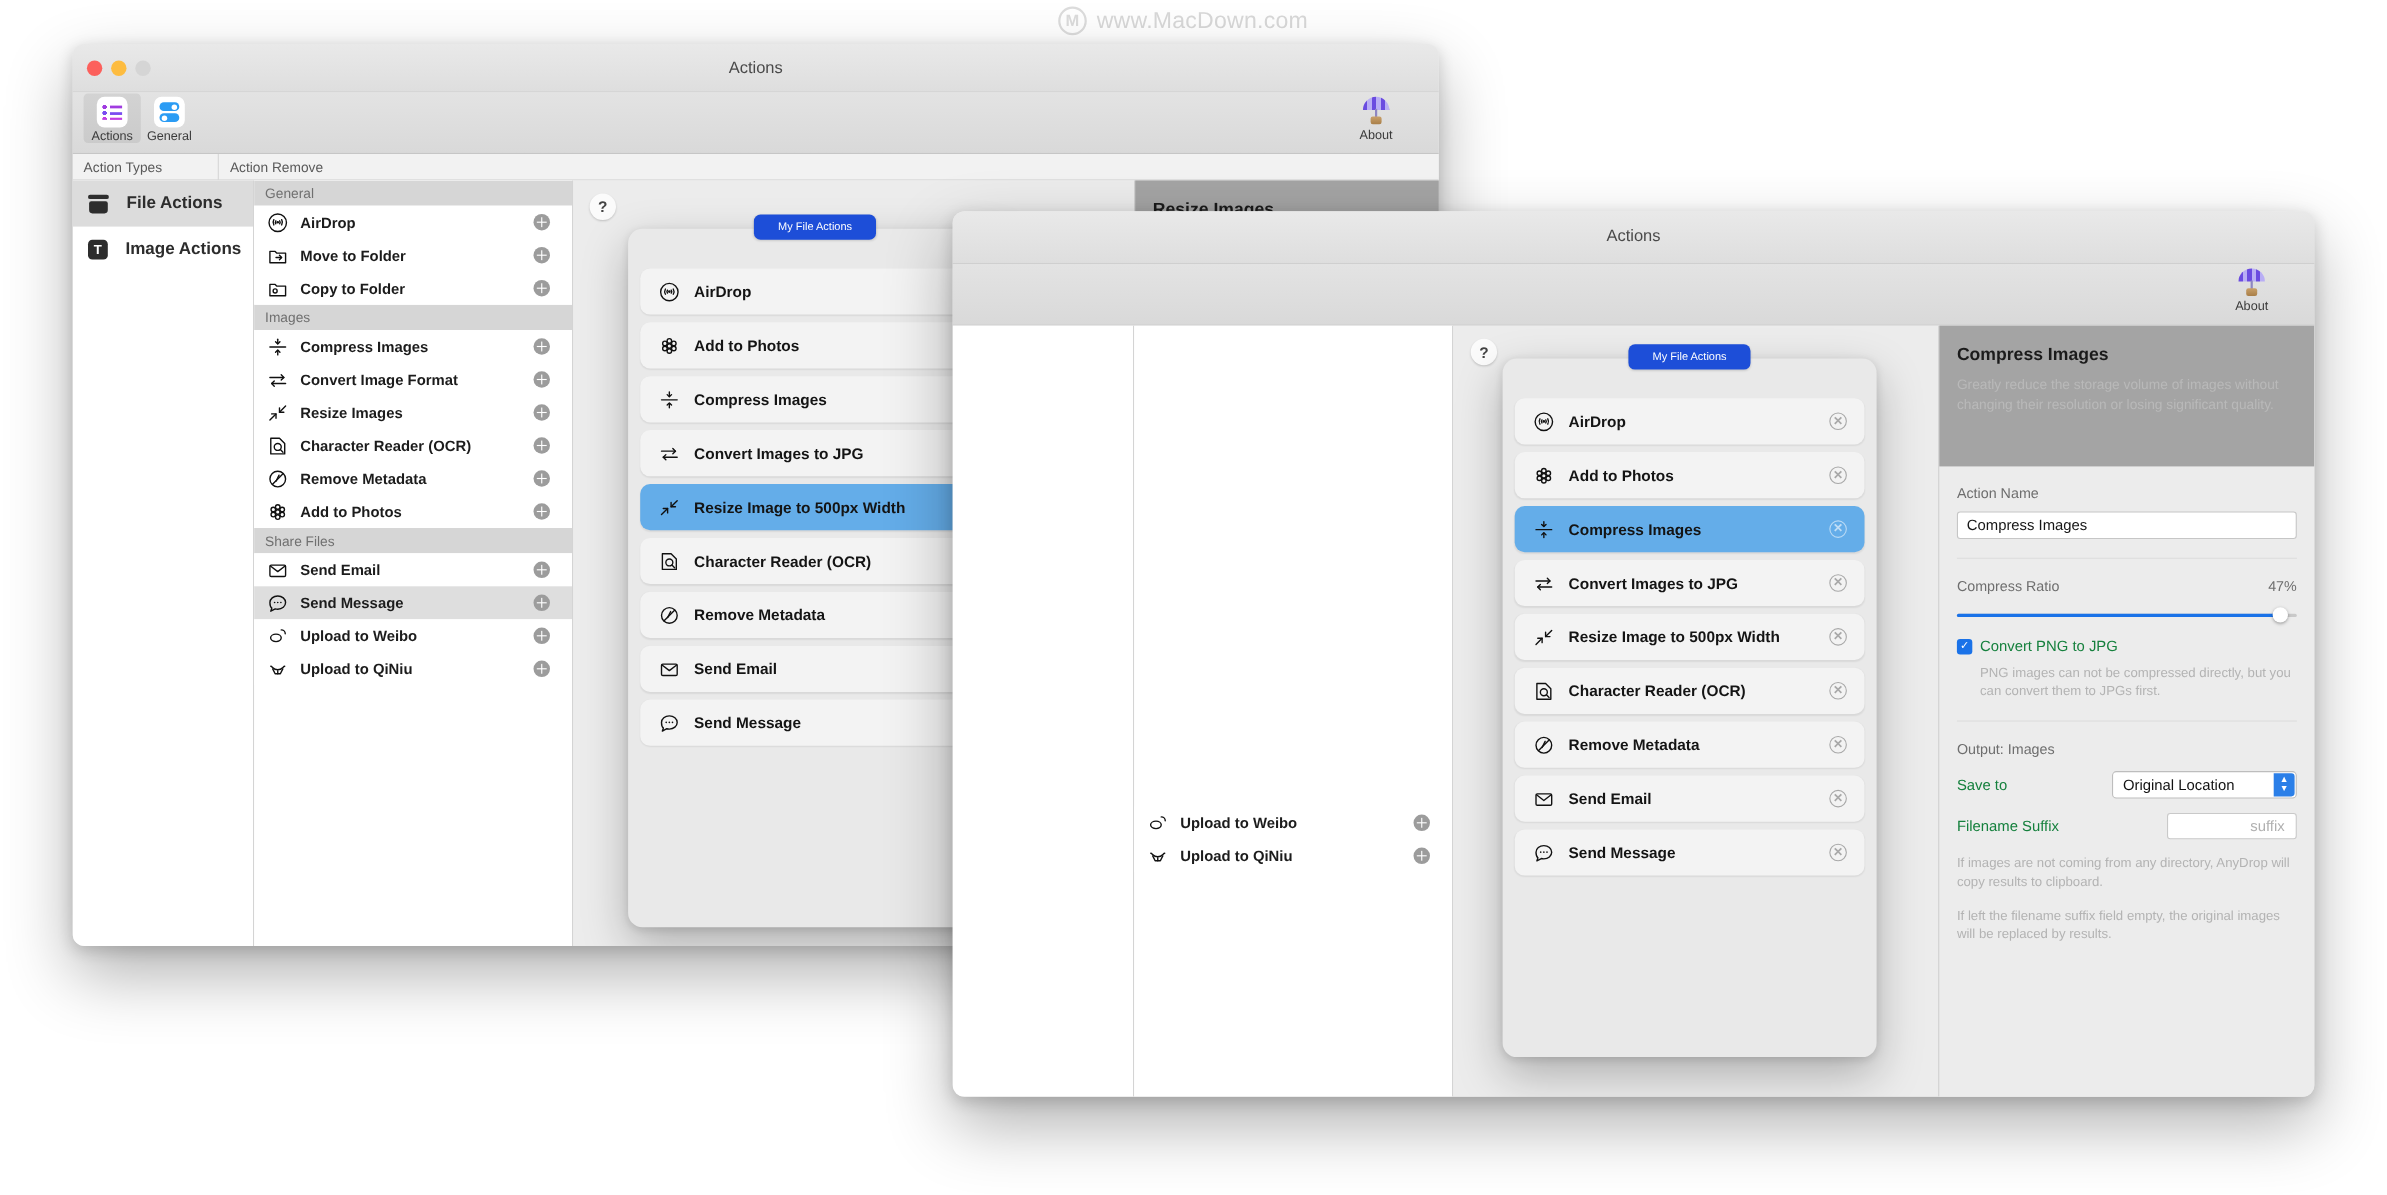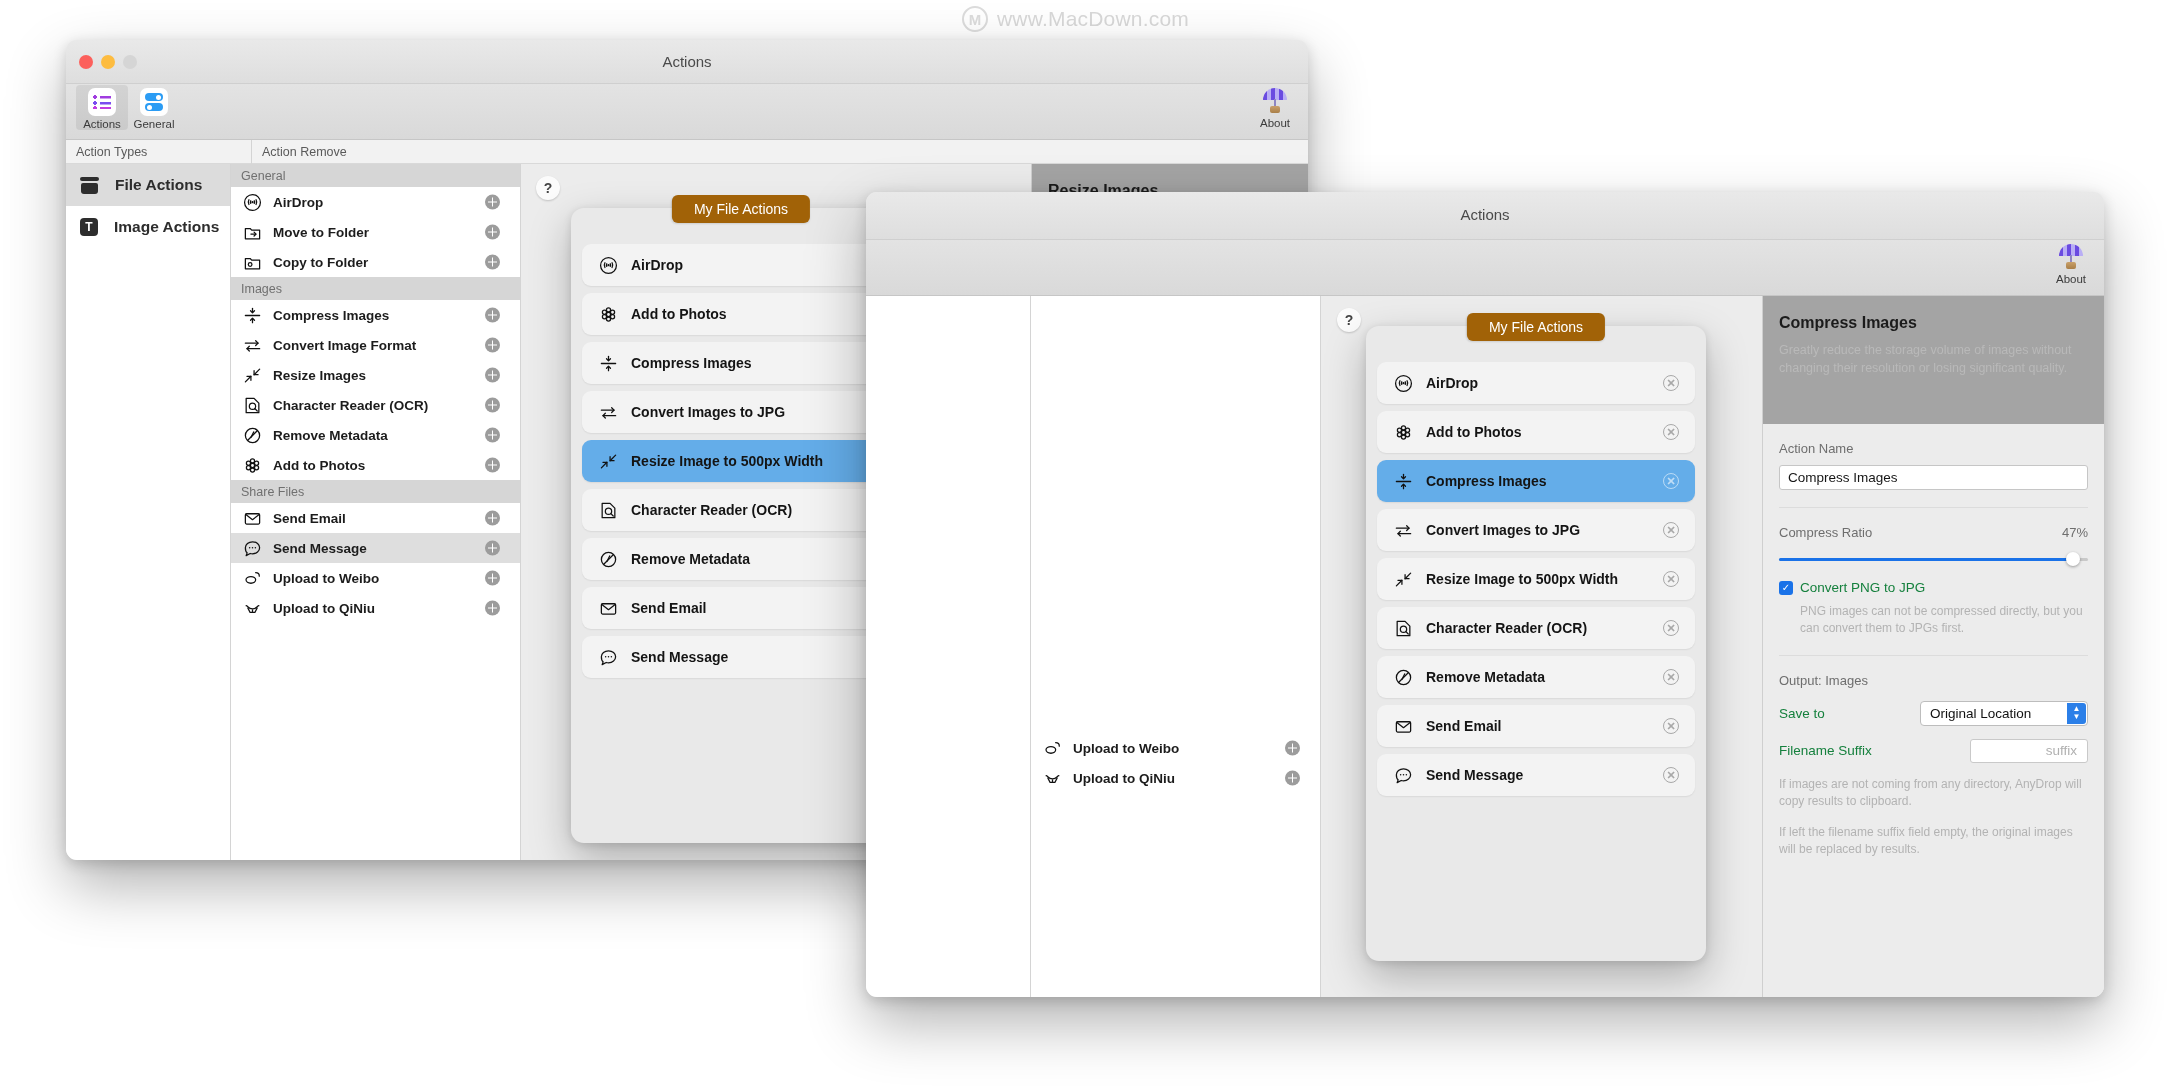--- a/index.html
+++ b/index.html
@@ -75,21 +75,21 @@
   }
   .tb-icon.general { background:#fff; }
   .tb-icon.general .sw { width:18px; height:8px; border-radius:5px; background:#2b9cf4; position:relative; }
   .tb-icon.general .sw::after{ content:""; position:absolute; top:1.5px; width:5px; height:5px;
      border-radius:50%; background:#fff; }
   .tb-icon.general .sw.a::after{ right:2px; }
   .tb-icon.general .sw.b::after{ left:2px; }
   .tb-icon.general .stack{ display:flex; flex-direction:column; gap:2px; }
 
   .about-btn {
-    position: absolute; right: 6px; top: 2px; width: 54px;
+    position: absolute; right: 30px; top: 2px; width: 54px;
     display: flex; flex-direction: column; align-items: center; gap: 1px;
   }
   .about-btn .about-label { font-size: 11.5px; color: #3b3b3b; }
   .chute { width: 30px; height: 30px; position: relative; }
   .chute .canopy {
     position:absolute; left:3px; top:2px; width:24px; height:12px;
     border-radius: 12px 12px 0 0;
     background: repeating-linear-gradient(90deg,#6a4be0 0 4px,#b9aef5 4px 8px);
   }
   .chute .cord{ position:absolute; left:14.2px; top:13px; width:1.6px; height:8px; background:#8e86c2;}
@@ -141,22 +141,22 @@
 
   
   .popup {
     position: absolute;
     background: #e9e9e9;
     border-radius: 13px;
     box-shadow: 0 16px 42px rgba(0,0,0,.26), 0 2px 8px rgba(0,0,0,.12);
   }
   .popup-title {
     position: absolute; left: 50%; transform: translateX(-50%);
-    background: #a16207; color: #fff; border-radius: 6px;
-    font-size: 14px; padding: 6px 22px; white-space: nowrap;
+    background: #1d4ed8; color: #fff; border-radius: 6px;
+    font-size: 10px; padding: 6px 22px; white-space: nowrap;
     box-shadow: 0 1px 2px rgba(0,0,0,.12);
   }
   .chip {
     position: relative; background: #f3f3f3; border-radius: 9px;
     height: 42px; display: flex; align-items: center; gap: 13px;
     padding-left: 17px; margin: 0 11px 7px 11px;
     font-size: 14px; font-weight: 700; color: #141414;
     box-shadow: 0 1px 1.5px rgba(0,0,0,.07);
   }
   .chip.selected { background: #64ade9; }
@@ -269,21 +269,21 @@
         <span class="chute">
           <span class="canopy"></span>
             <span class="cord"></span>
             <span class="box"></span>
         </span>
         <span class="about-label">About</span>
       </div>
     </div>
 
     <div style="display:flex; height:24px;">
-      <div class="colhead" style="width:186px; border-right:1px solid #d4d4d4;">
+      <div class="colhead" style="width:133px; border-right:1px solid #d4d4d4;">
         <span>Action Types</span>
       </div>
       <div class="colhead" style="flex:1;">
         <span>Action Remove</span>
       </div>
     </div>
 
     <div style="position:absolute; left:0; right:0; top:124px; bottom:0; display:flex;">
 
       <div style="width:165px; background:#fff; border-right:1px solid #d4d4d4;" id="types-list">

